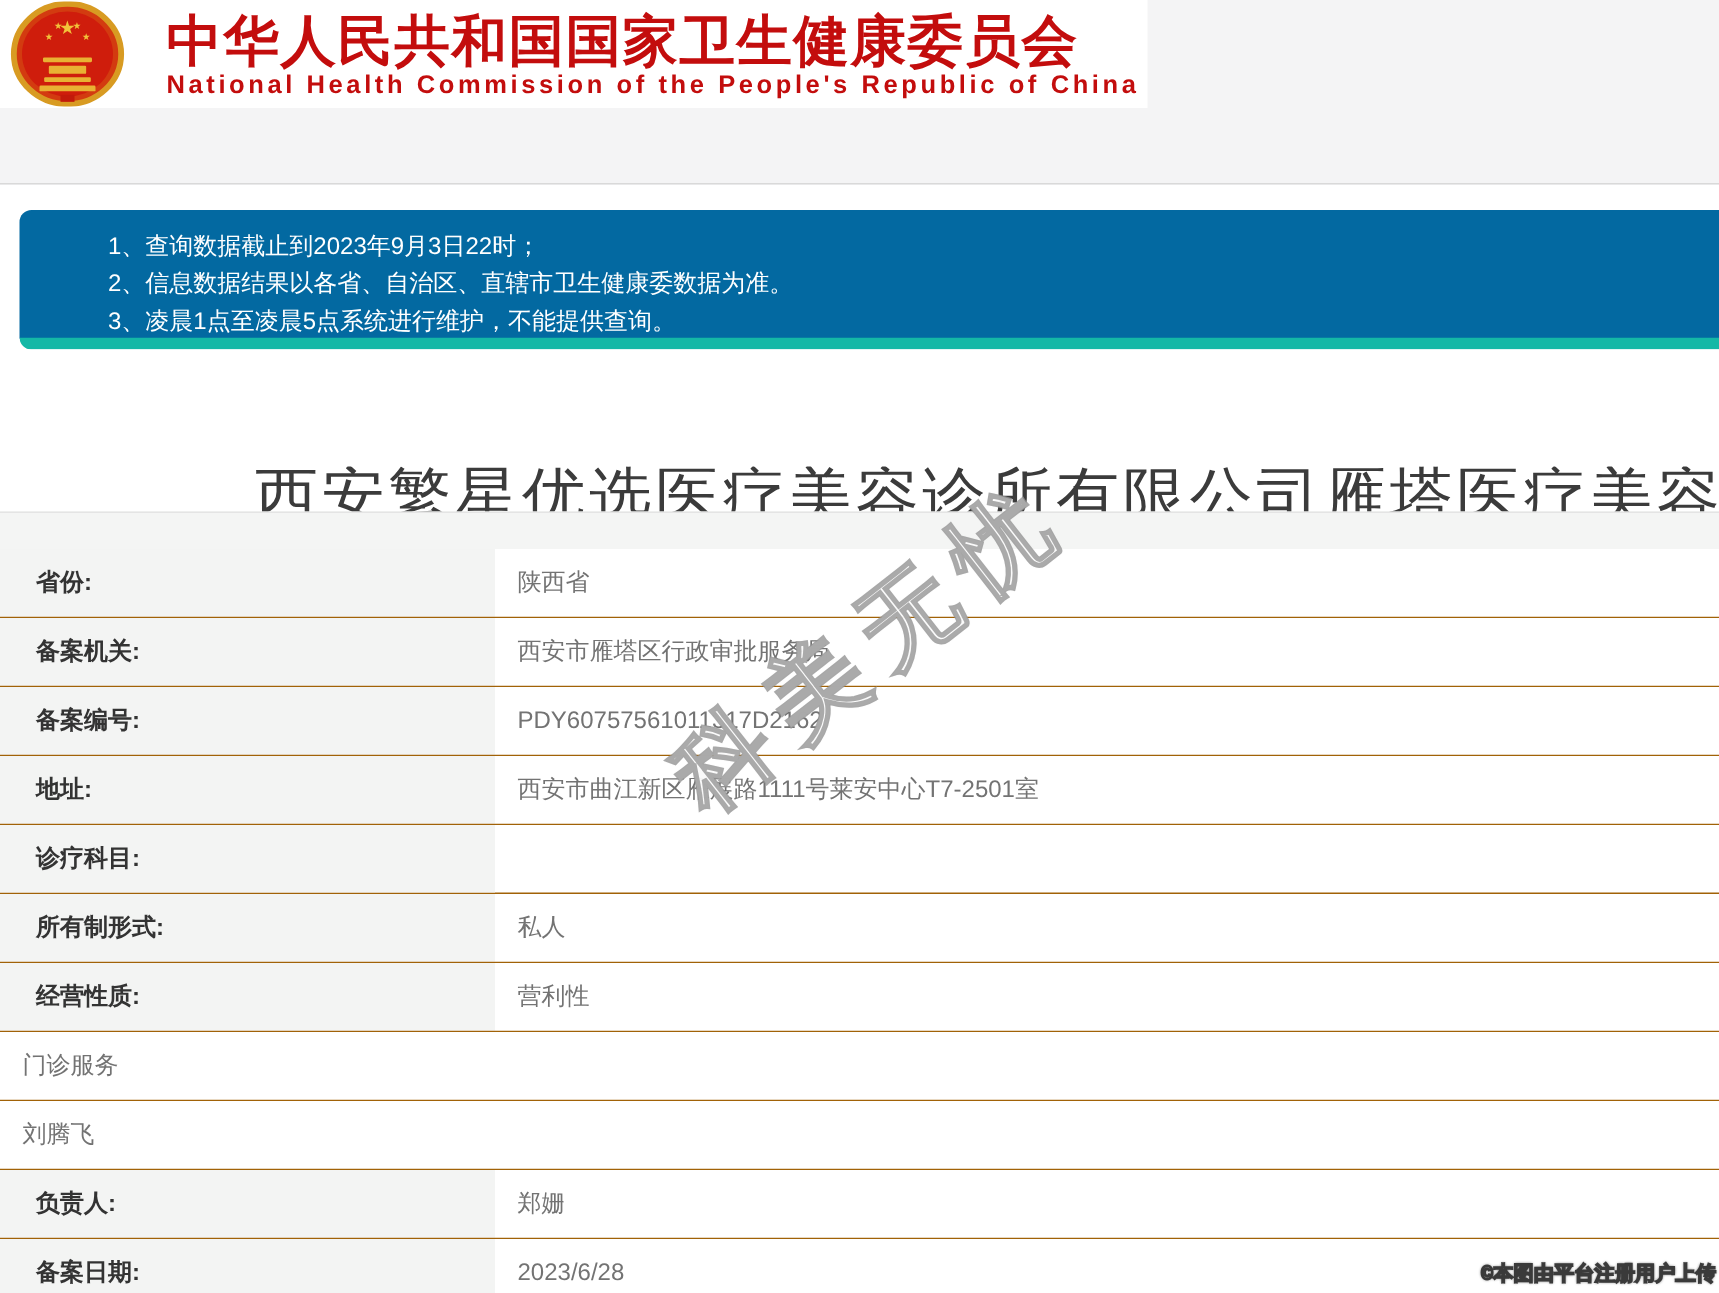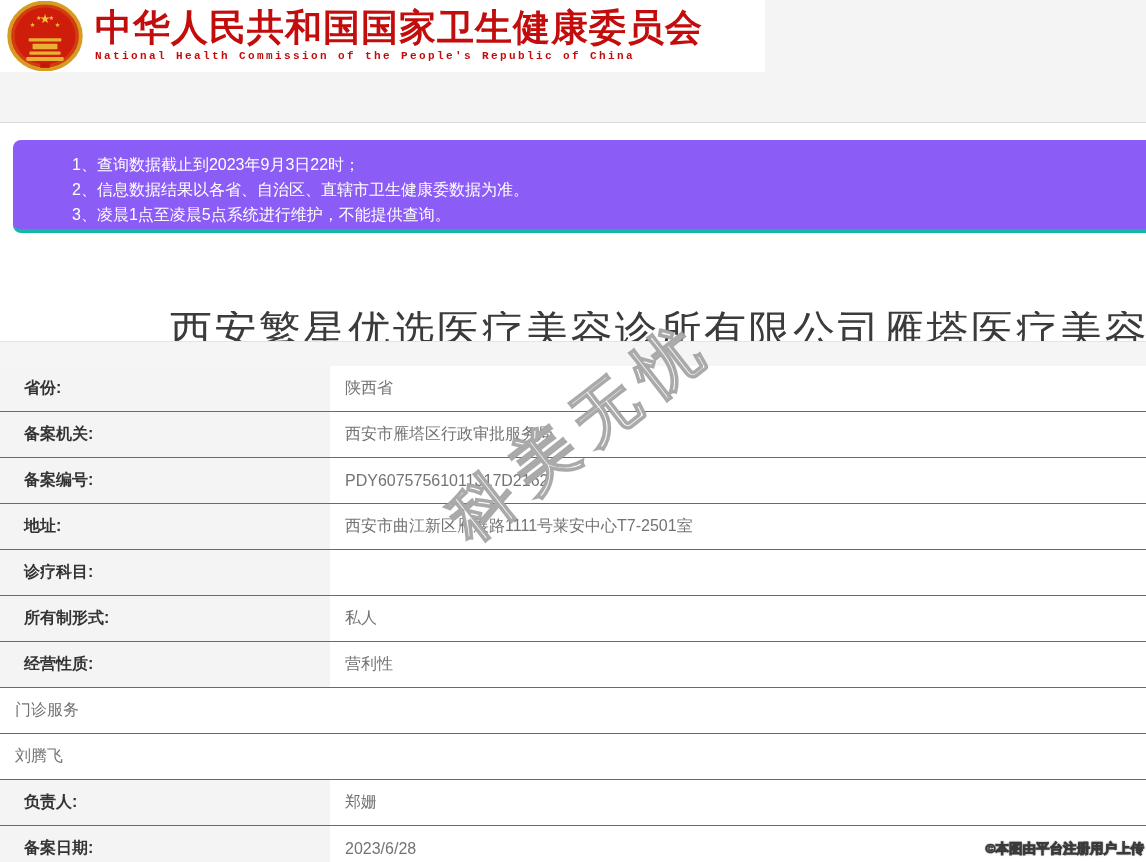--- a/index.html
+++ b/index.html
@@ -12,33 +12,33 @@
   
   .top-band{
     position:absolute;left:0;top:0;width:1146px;height:122px;
     background:#f4f4f5;border-bottom:1px solid #d9d9d9;
   }
   .header-card{
     position:absolute;left:0;top:0;width:765px;height:72px;
     background:#ffffff;display:flex;align-items:center;
   }
   .emblem{width:80px;height:70px;margin-left:5px;flex:0 0 auto;}
-  .header-titles{margin-left:10px;}
+  .header-titles{margin-left:26px;}
   .cn-title{
     font-size:37px;font-weight:700;color:#c30d0d;letter-spacing:1px;
     line-height:40px;white-space:nowrap;
   }
   .en-title{
-    font-size:11px;font-weight:700;color:#c30d0d;letter-spacing:2.4px;
-    line-height:15px;margin-top:1px;white-space:nowrap;font-family:Liberation Mono, monospace;
+    font-size:17px;font-weight:700;color:#c30d0d;letter-spacing:2.4px;
+    line-height:15px;margin-top:1px;white-space:nowrap;
   }
   
   .notice{
     position:absolute;left:13px;top:140px;width:1133px;height:93px;
-    box-sizing:border-box;background:#8b5cf6;border-bottom:4px solid #14b8a6;
+    box-sizing:border-box;background:#0369a1;border-bottom:8px solid #14b8a6;
     border-radius:8px 0 0 8px;color:#ffffff;
     padding:12px 0 0 59px;font-size:16px;line-height:25px;
   }
   .notice-line{white-space:nowrap;}
   
   .page-title{
     position:absolute;left:170px;top:283px;width:976px;height:40px;
     font-size:42px;line-height:40px;font-weight:500;color:#3b3b3b;
     letter-spacing:2.5px;white-space:nowrap;overflow:hidden;
   }
@@ -75,20 +75,21 @@
     text-shadow:0 0 1px rgba(140,140,140,0.6);
     pointer-events:none;z-index:30;white-space:nowrap;
   }
   
   .copyright{
     position:absolute;right:2px;top:840px;z-index:40;
     font-size:13.5px;font-weight:700;color:#ffffff;
     -webkit-text-stroke:1px #3a3a3a;
     text-shadow:0 0 2px rgba(0,0,0,0.9);
     white-space:nowrap;
+    font-family:Liberation Mono, monospace;
   }
 </style>
 </head>
 <body>
 
 <div class="top-band"></div>
 
 <div class="header-card">
   <svg class="emblem" viewBox="0 0 100 90" aria-hidden="true">
     <ellipse cx="50" cy="45" rx="47" ry="44" fill="#d33b10"></ellipse>

